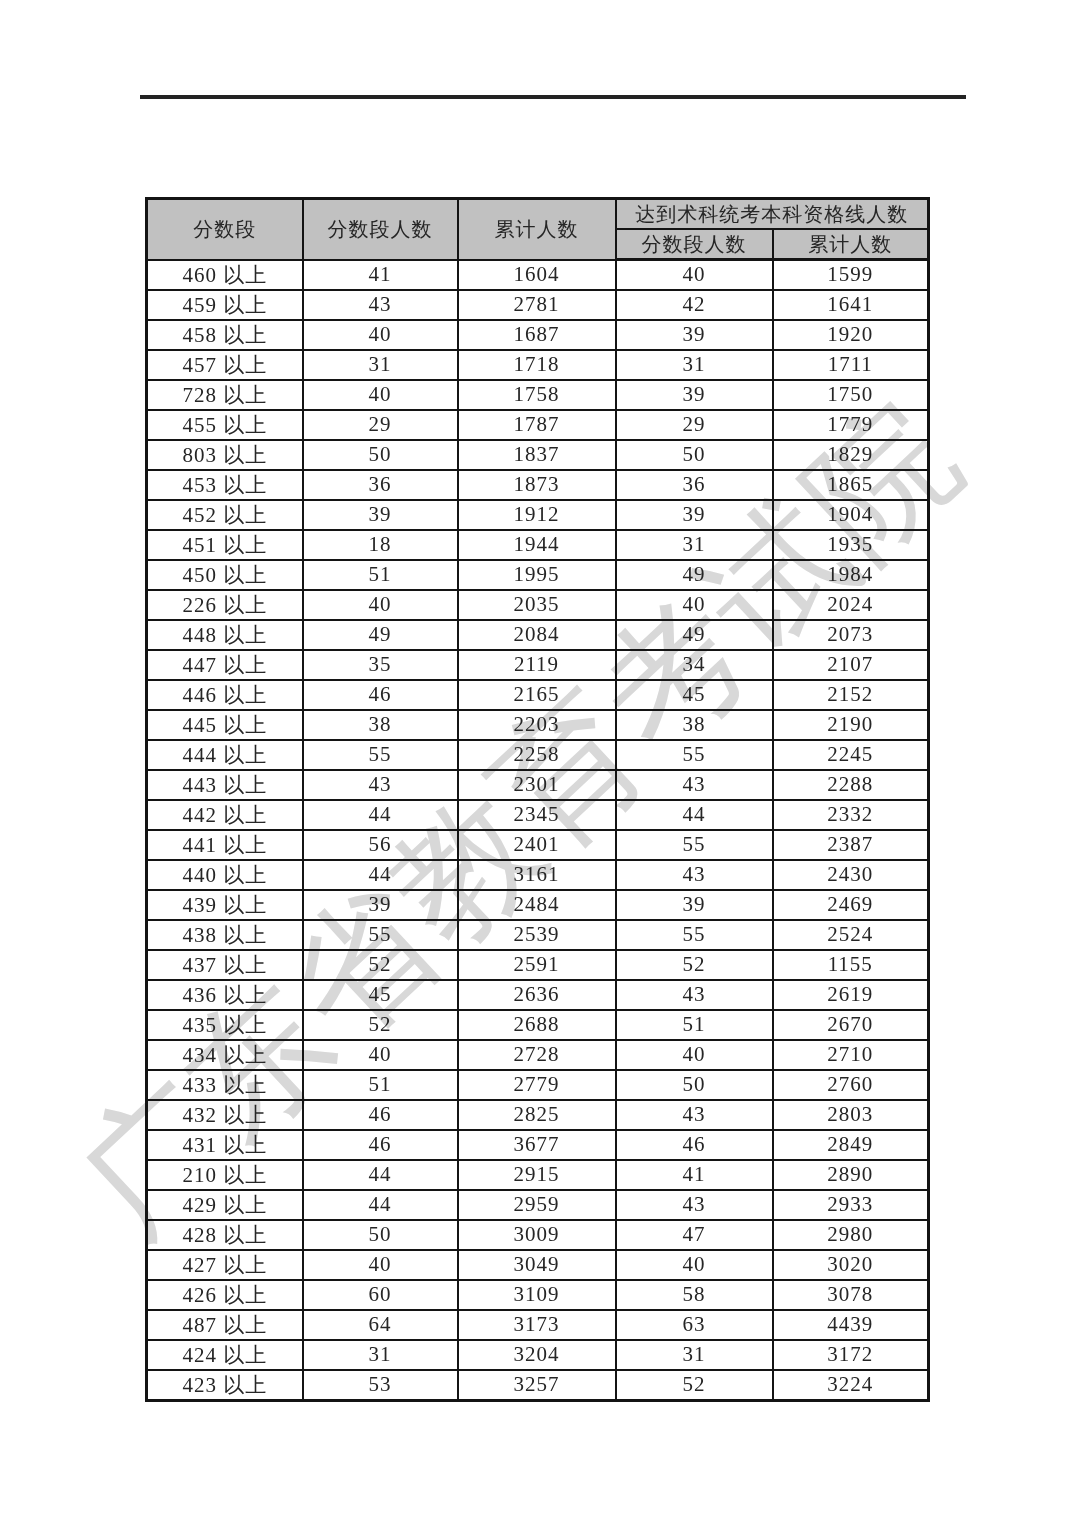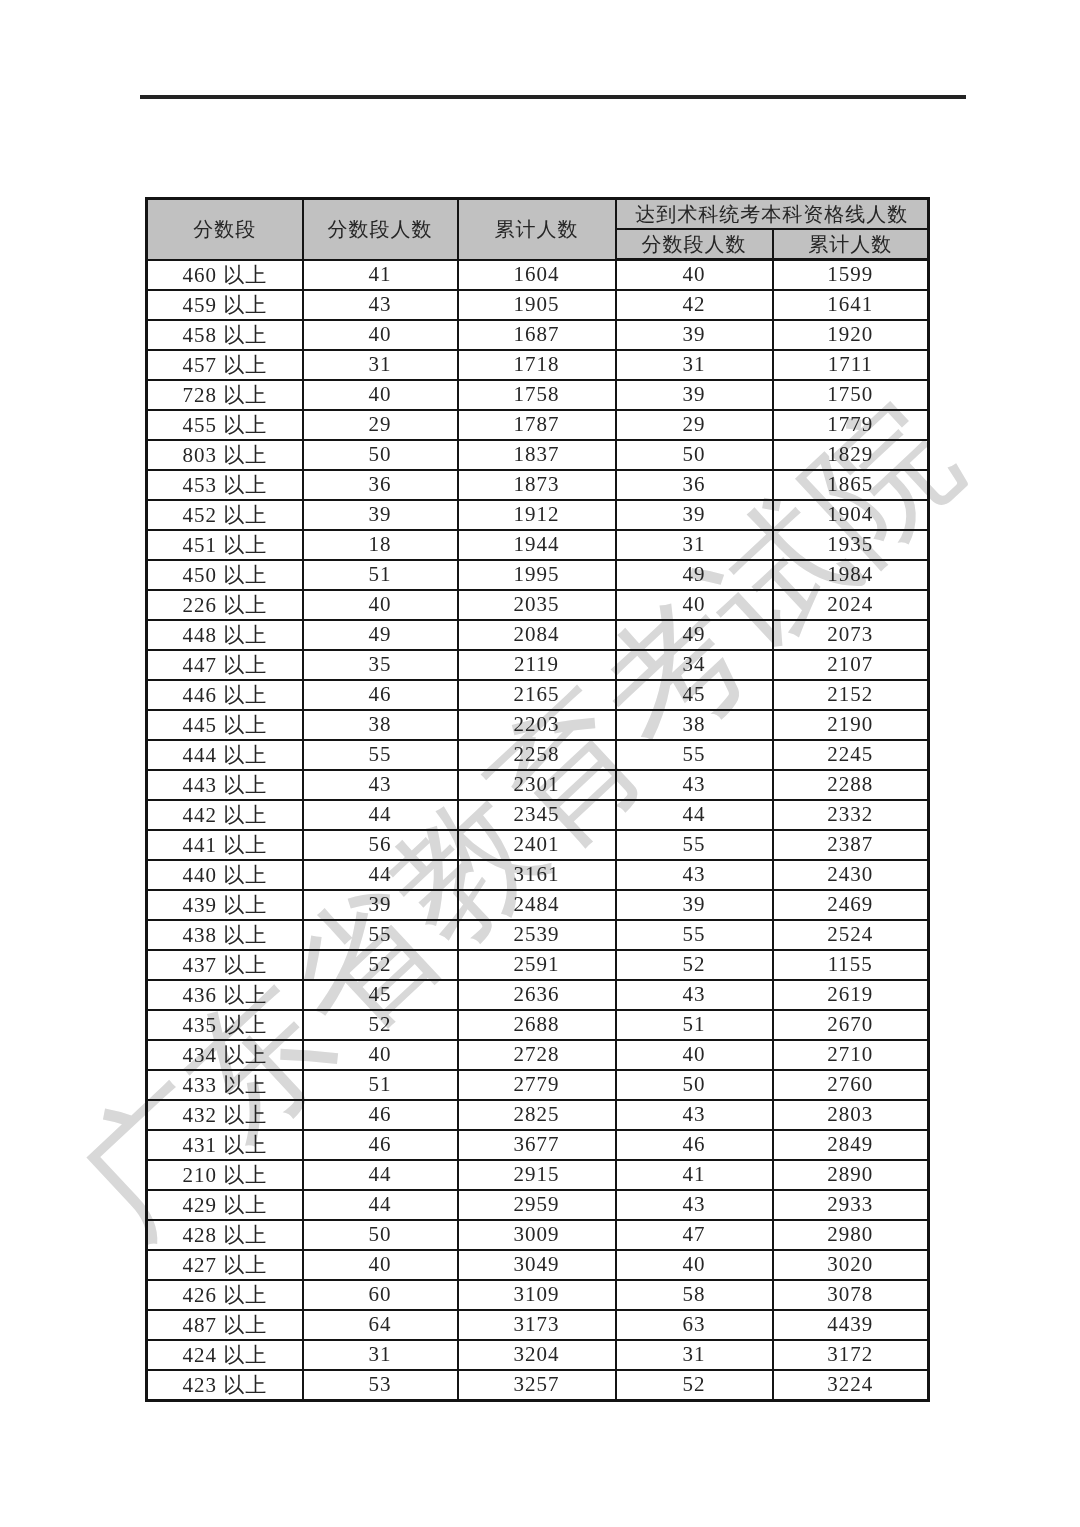--- a/index.html
+++ b/index.html
@@ -94,21 +94,21 @@
         <tr>
           <td>460 以上</td>
           <td>41</td>
           <td>1604</td>
           <td>40</td>
           <td>1599</td>
         </tr>
         <tr>
           <td>459 以上</td>
           <td>43</td>
-          <td>1905</td>
+          <td>2781</td>
           <td>42</td>
           <td>1641</td>
         </tr>
         <tr>
           <td>458 以上</td>
           <td>40</td>
           <td>1687</td>
           <td>39</td>
           <td>1920</td>
         </tr>

